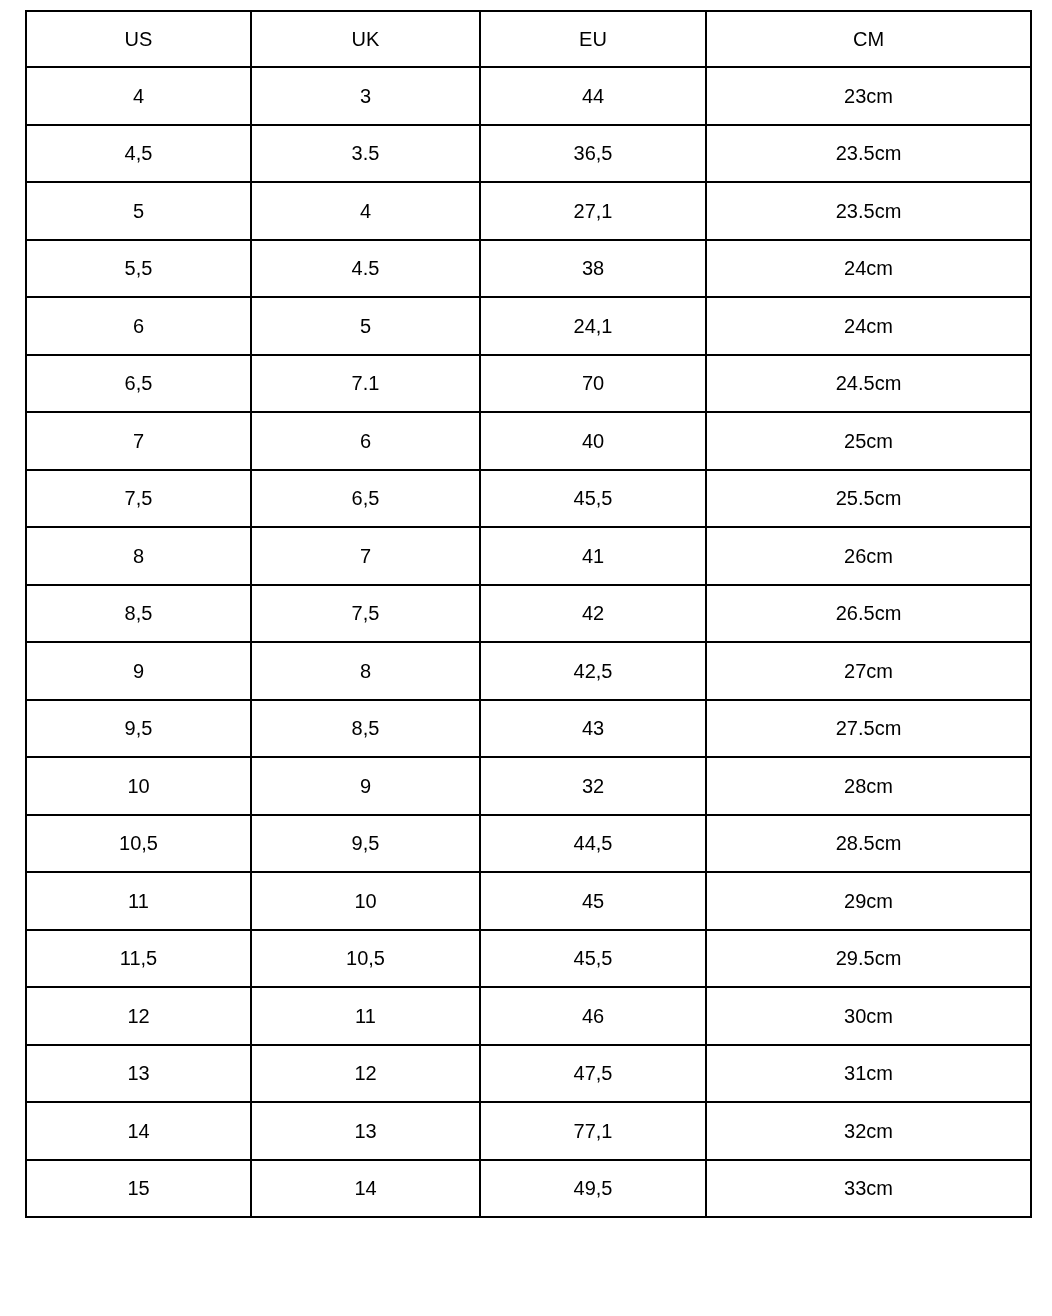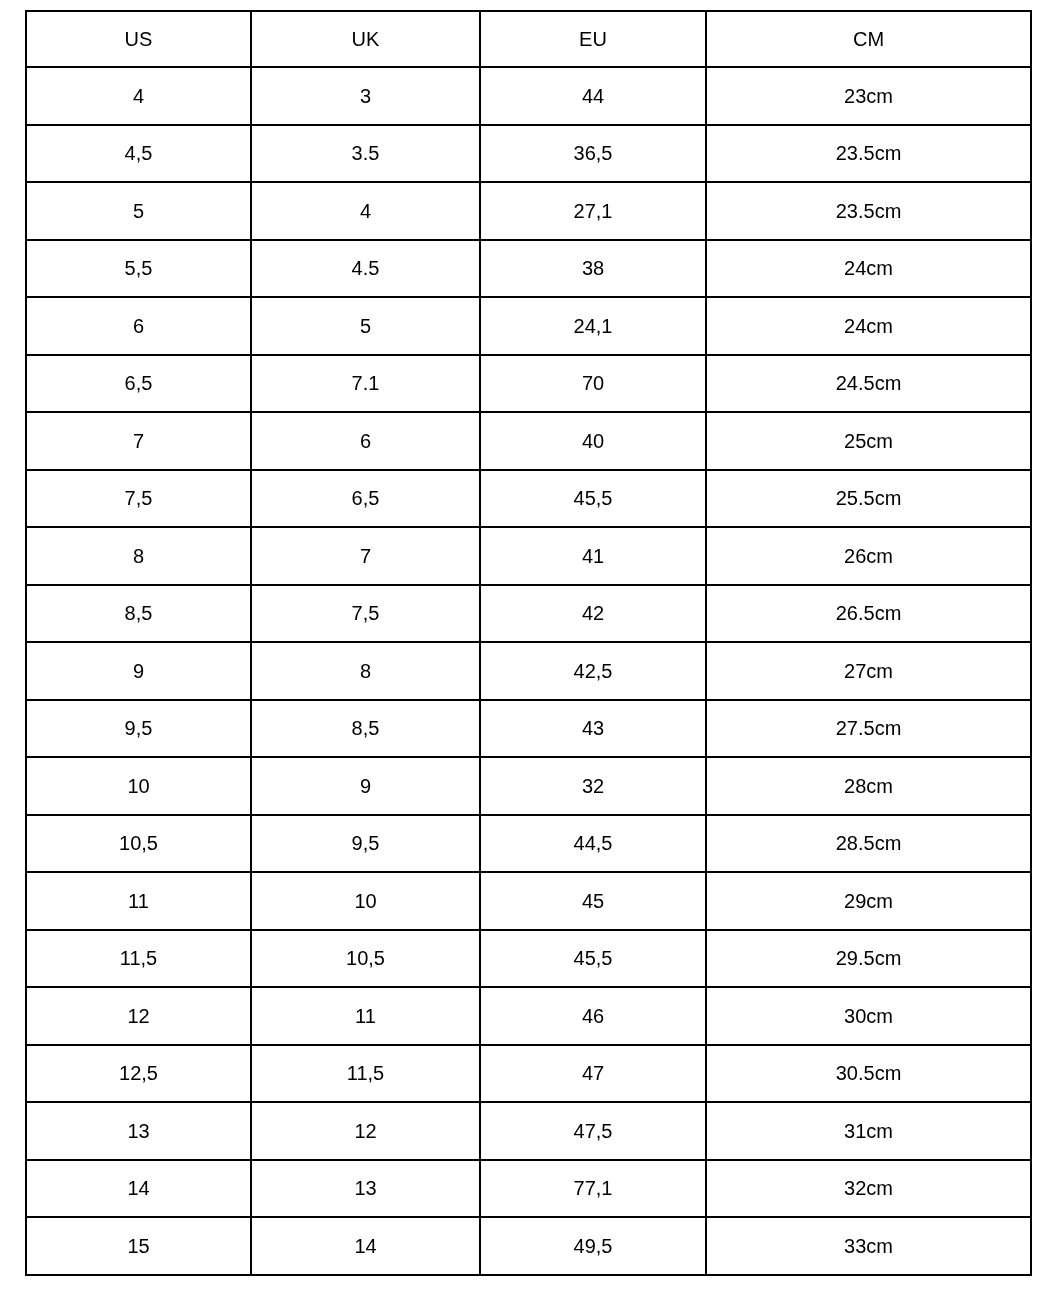--- a/index.html
+++ b/index.html
@@ -166,26 +166,20 @@
           <td>45,5</td>
           <td>29.5cm</td>
         </tr>
         <tr>
           <td>12</td>
           <td>11</td>
           <td>46</td>
           <td>30cm</td>
         </tr>
         <tr>
-          <td>12,5</td>
-          <td>11,5</td>
-          <td>47</td>
-          <td>30.5cm</td>
-        </tr>
-        <tr>
           <td>13</td>
           <td>12</td>
           <td>47,5</td>
           <td>31cm</td>
         </tr>
         <tr>
           <td>14</td>
           <td>13</td>
           <td>77,1</td>
           <td>32cm</td>

